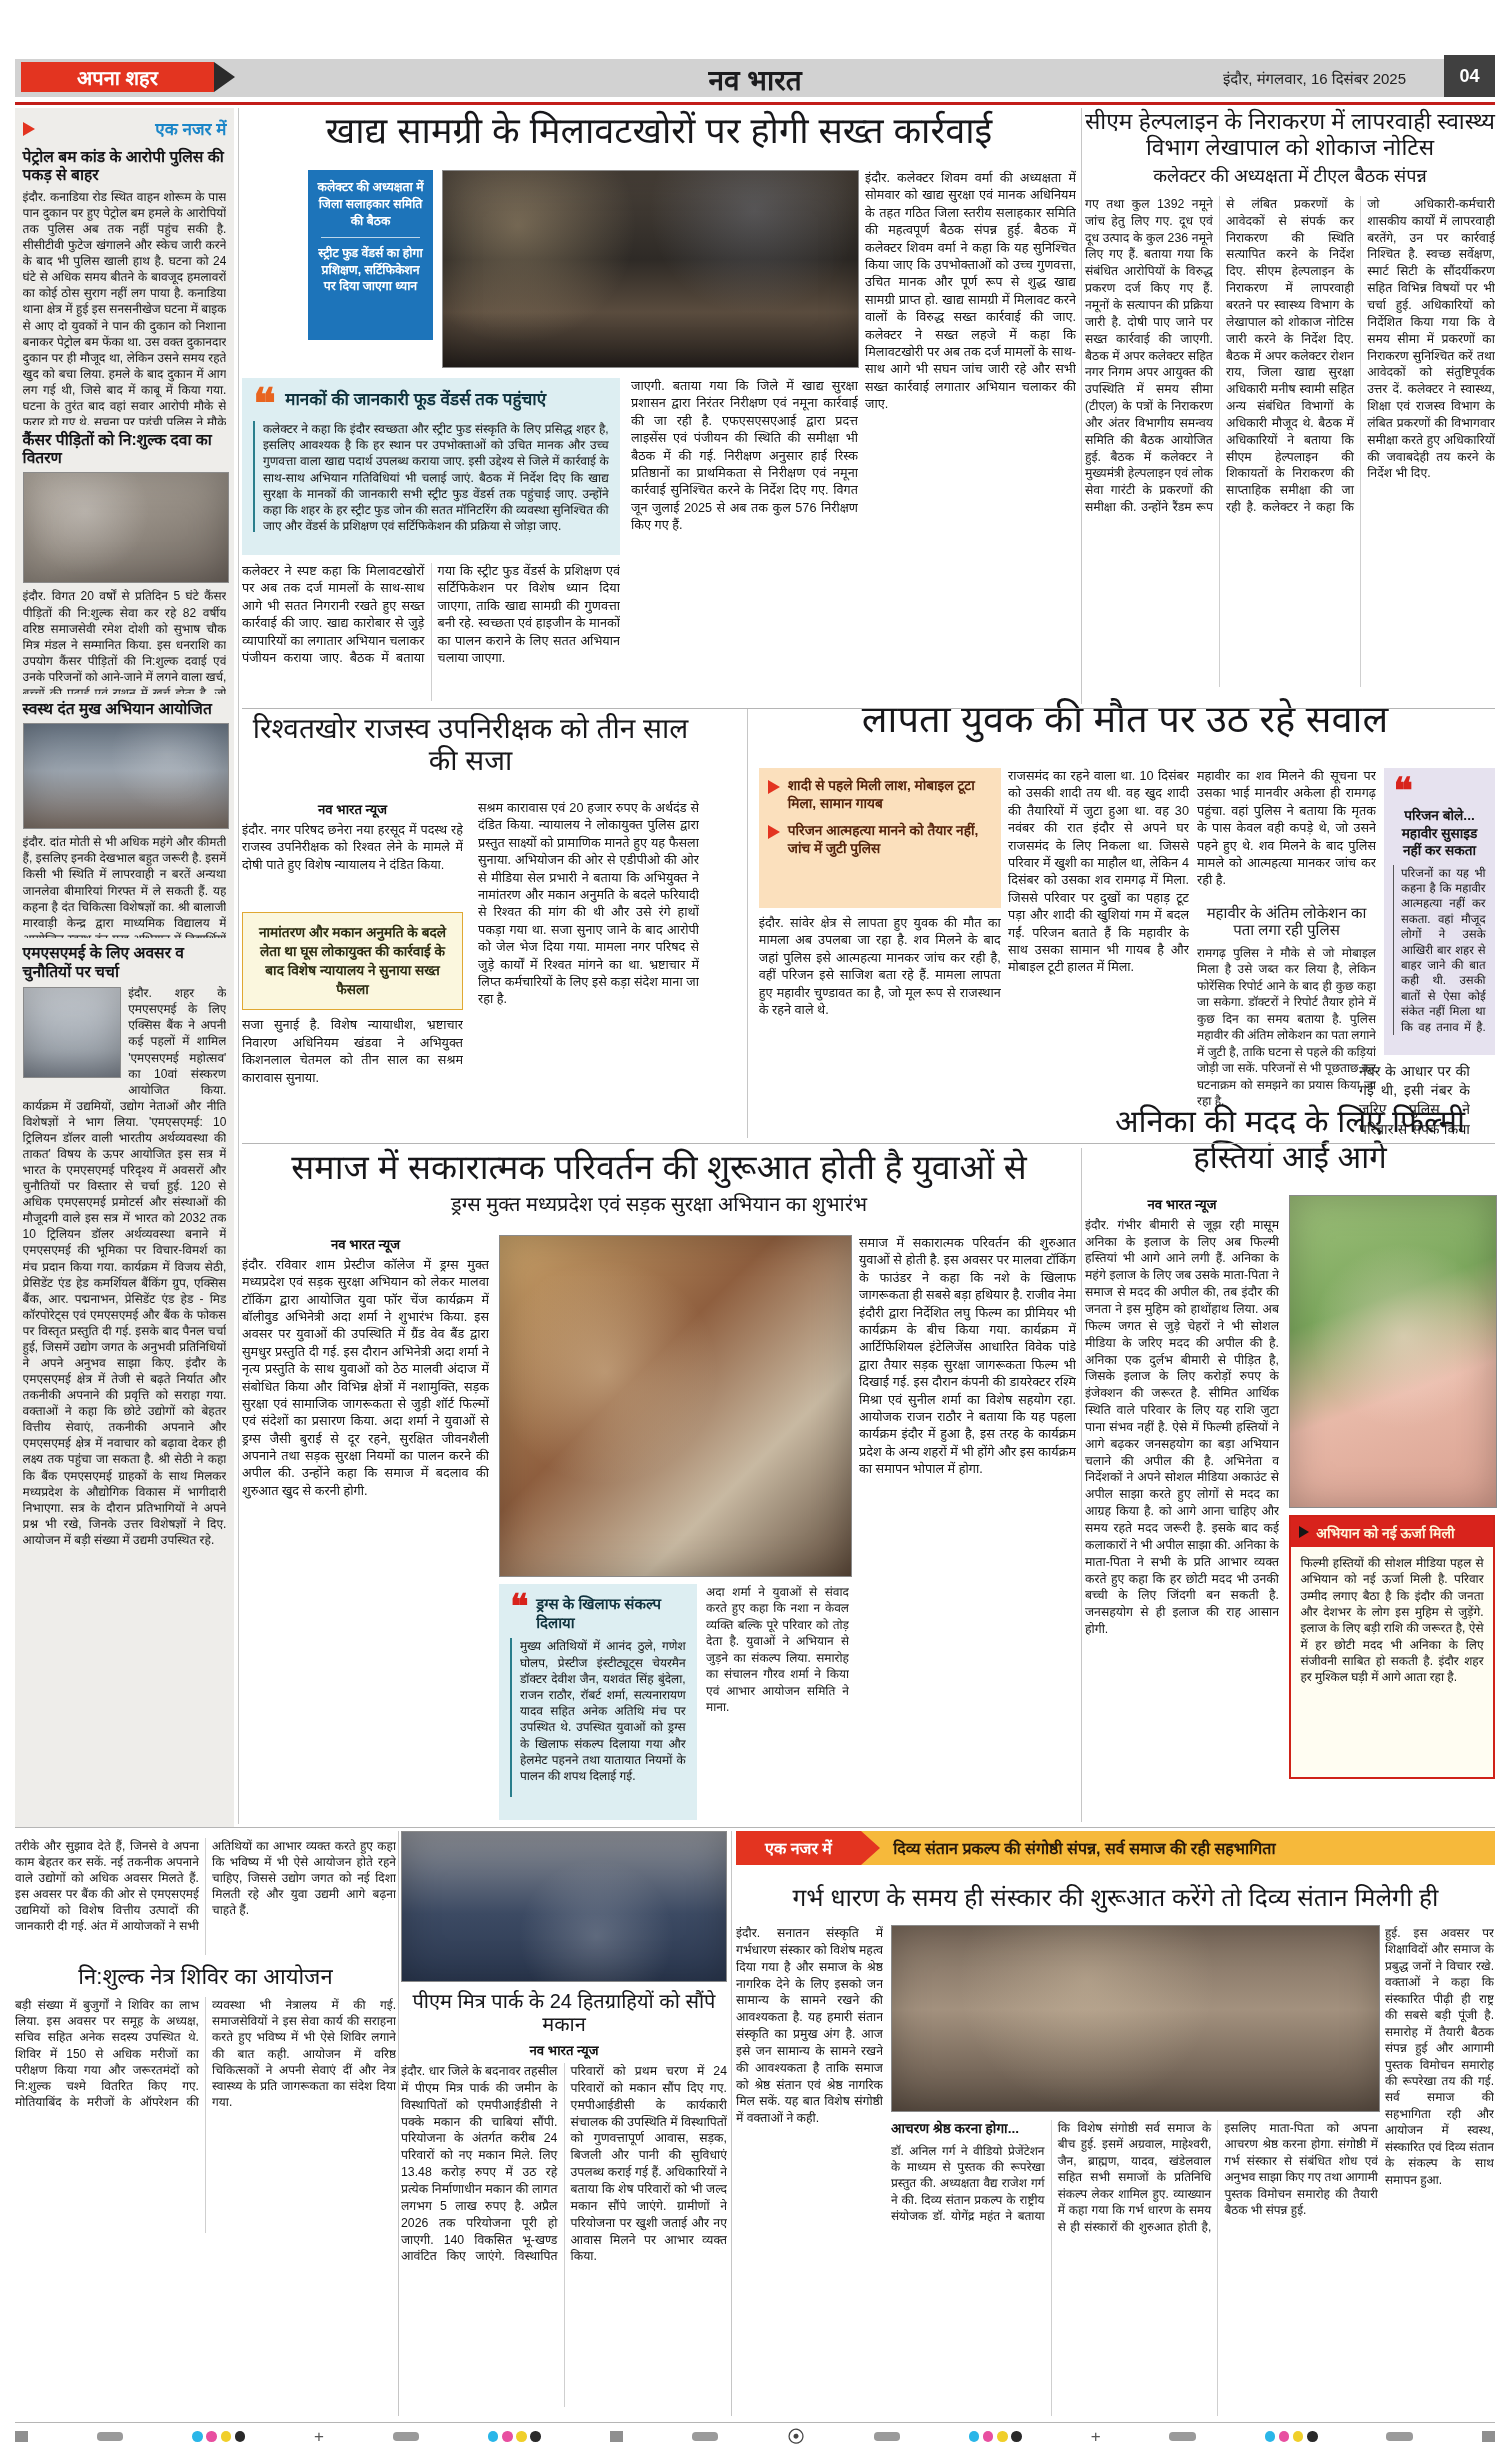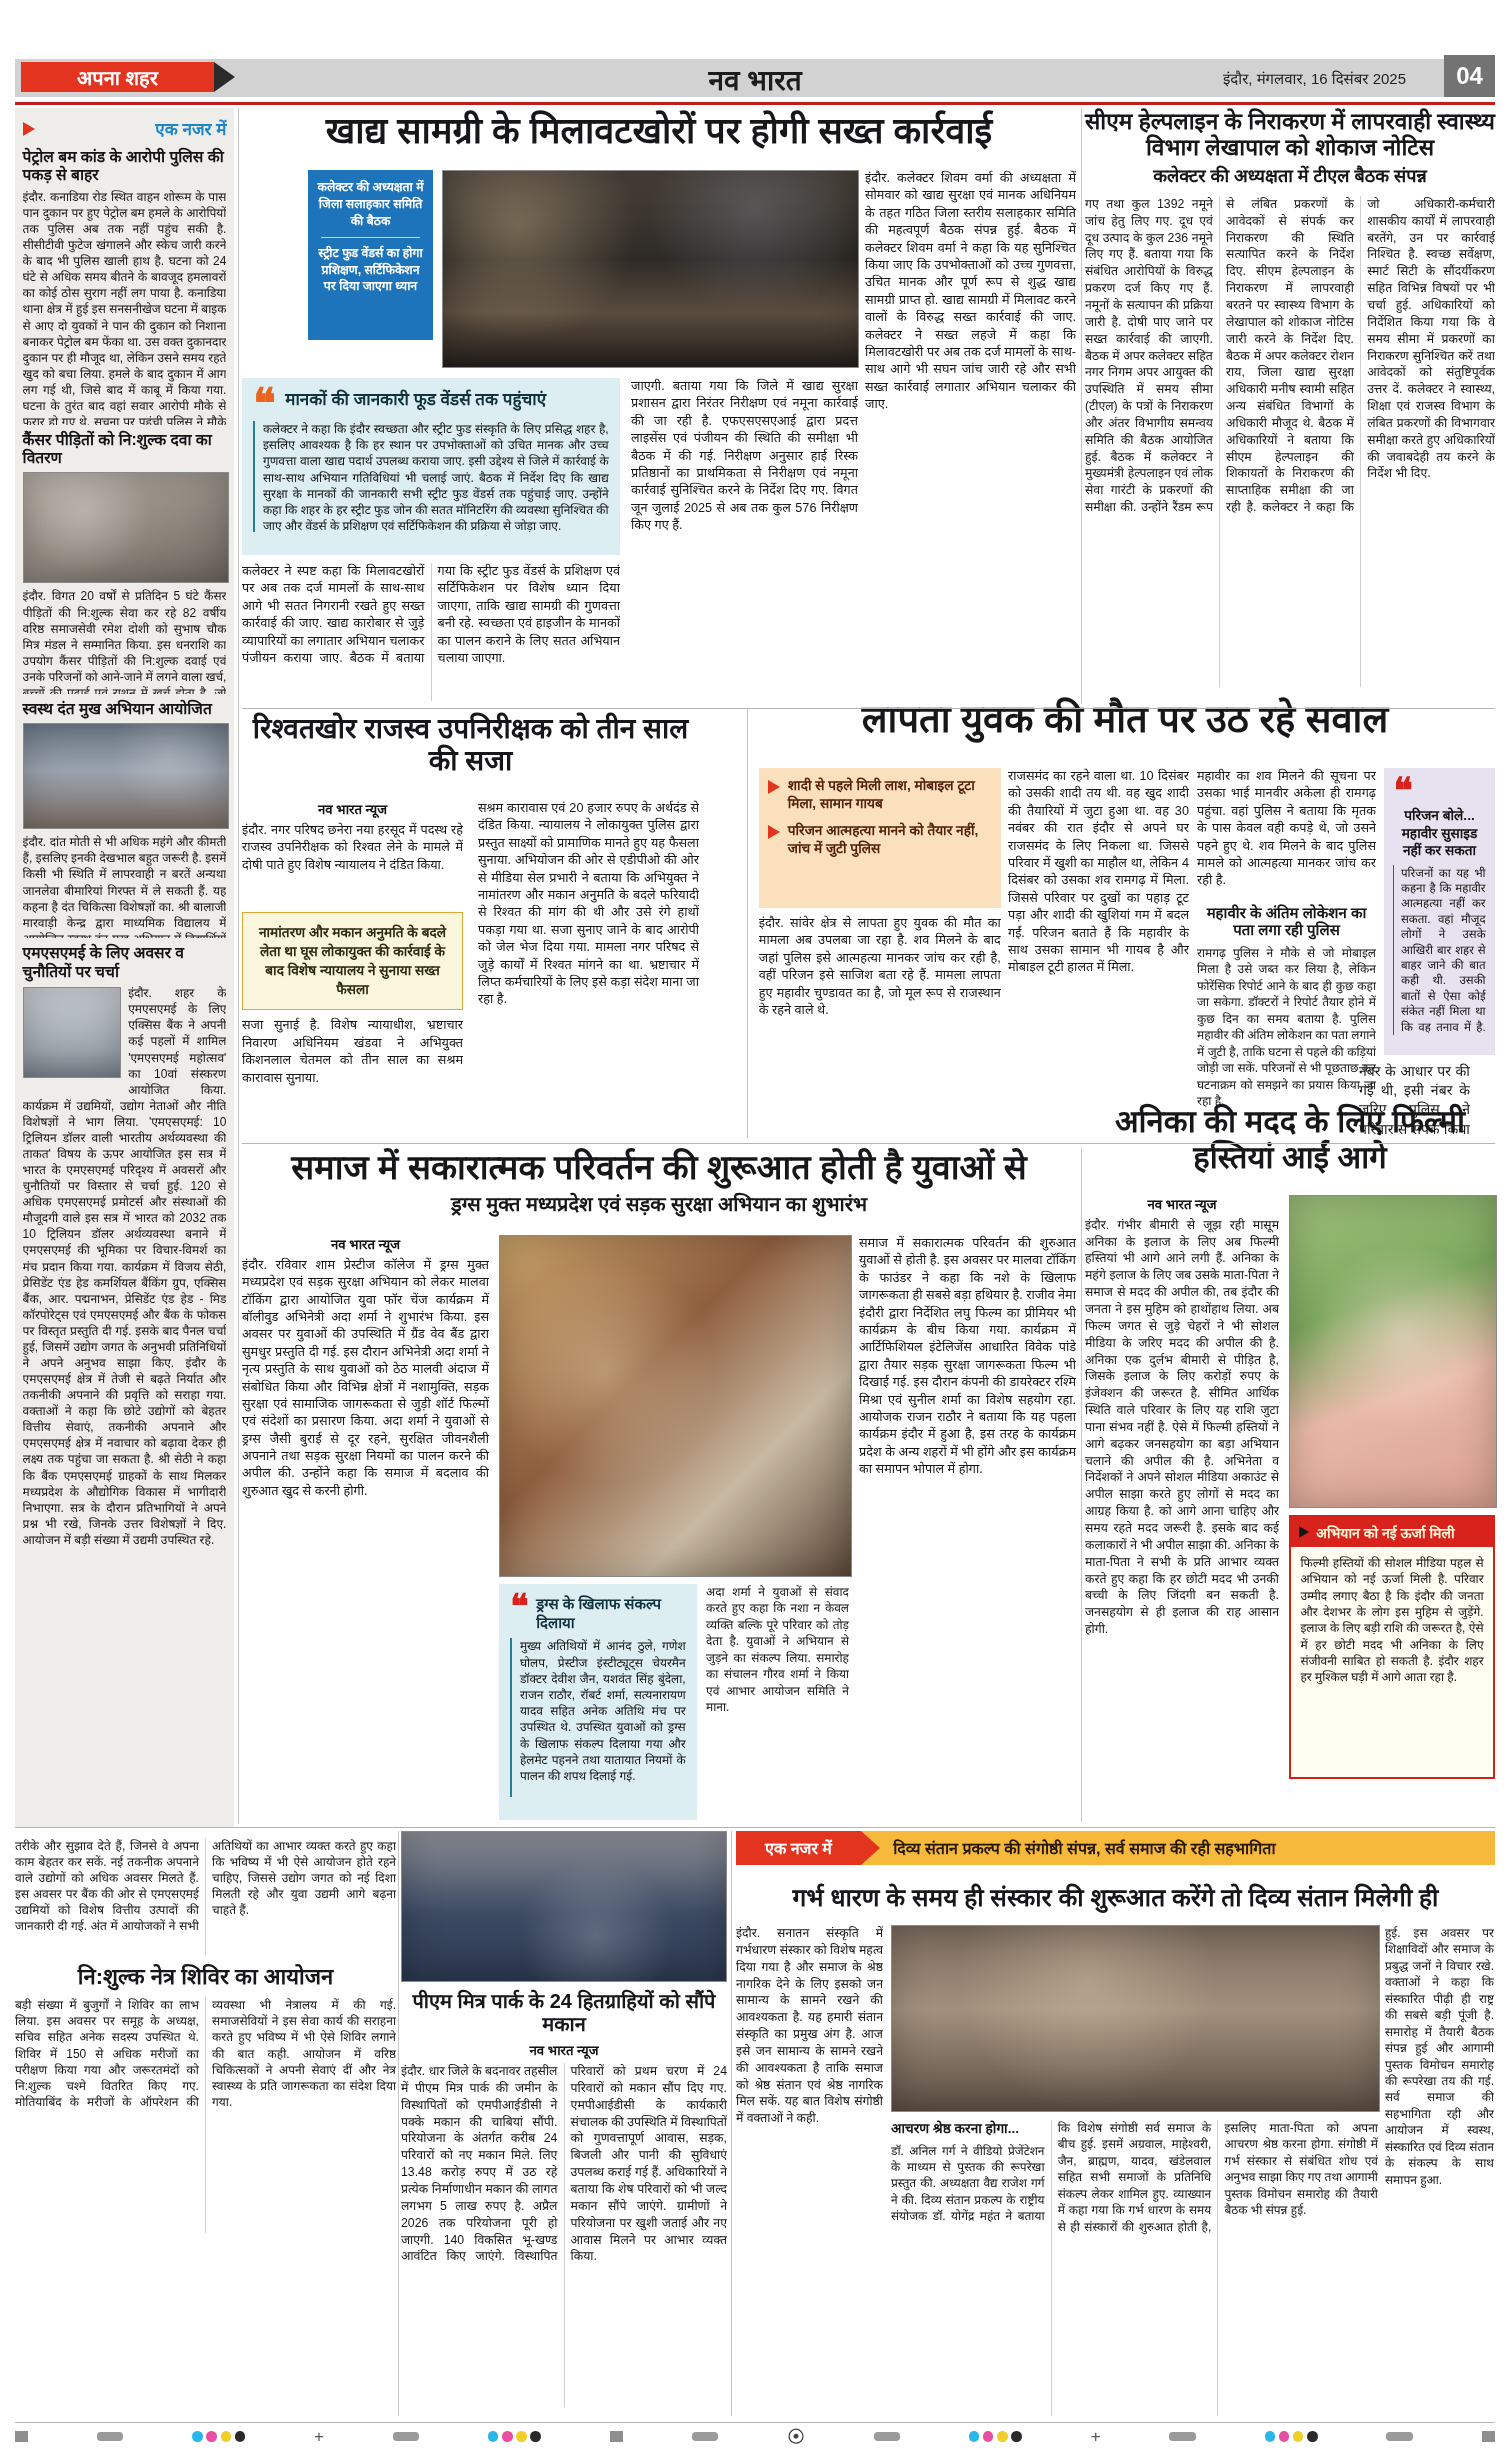--- a/index.html
+++ b/index.html
@@ -7,28 +7,28 @@
         font-family:"Liberation Sans","DejaVu Sans",sans-serif;color:#141414;}
   .abs{position:absolute;}
   
   .hdr-bar{left:15px;top:59px;width:1480px;height:38px;background:#d2d2d2;}
   .hdr-tag{left:21px;top:62px;width:193px;height:30px;background:#e33420;color:#fff;
            font-weight:bold;font-size:20px;display:flex;align-items:center;justify-content:center;}
   .hdr-tag-arrow{left:214px;top:62px;width:0;height:0;border-top:15px solid transparent;
            border-bottom:15px solid transparent;border-left:21px solid #2b2b2b;}
   .masthead{left:0;top:60px;width:1510px;text-align:center;font-size:28px;font-weight:bold;color:#1c1c1e;}
   .dateline{right:104px;top:68px;font-size:15px;font-weight:normal;color:#222;}
-  .pagenum{right:15px;top:55px;width:51px;height:42px;background:#737373;color:#fff;font-size:24px;
+  .pagenum{right:15px;top:55px;width:51px;height:42px;background:#404040;color:#fff;font-size:18px;
            font-weight:bold;display:flex;align-items:center;justify-content:center;}
   .red-rule{left:15px;top:102px;width:1480px;height:2.8px;background:#c21d19;}
   
   .btxt{font-size:12.7px;line-height:1.37;text-align:justify;color:#161616;overflow:hidden;}
   .cols2{column-count:2;column-gap:13.2px;column-rule:0.9px solid #cfcfcf;}
   .cols3{column-count:3;column-gap:13.2px;column-rule:0.9px solid #cfcfcf;}
-  .hl{font-weight:bold;color:#17171a;text-align:center;line-height:1.15;}
+  .hl{font-weight:normal;color:#17171a;text-align:center;line-height:1.15;}
   .byline{font-weight:bold;text-align:center;font-size:13.2px;color:#111;margin-bottom:3.8px;}
   .photo{border:0.9px solid #8a8a8a;box-shadow:inset 0 0 38px rgba(0,0,0,.25);}
   .vline{background:#c6c6c6;width:0.9px;}
   .hline{background:#b5b5b5;height:0.9px;}
   
   .panel{left:15px;top:108px;width:219px;height:1720px;background:#eeedea;padding:7.6px;box-sizing:border-box;}
   .panel-head{display:flex;align-items:center;justify-content:space-between;height:26.4px;margin-bottom:3.8px;}
   .tri-red{width:0;height:0;border-top:7.6px solid transparent;border-bottom:7.6px solid transparent;border-left:12.3px solid #e33420;}
   .panel-title{color:#1b86c8;font-weight:bold;font-size:17px;}
   .bh{font-weight:bold;font-size:15.6px;line-height:1.2;color:#151518;margin:5.7px 0 3.8px;}

